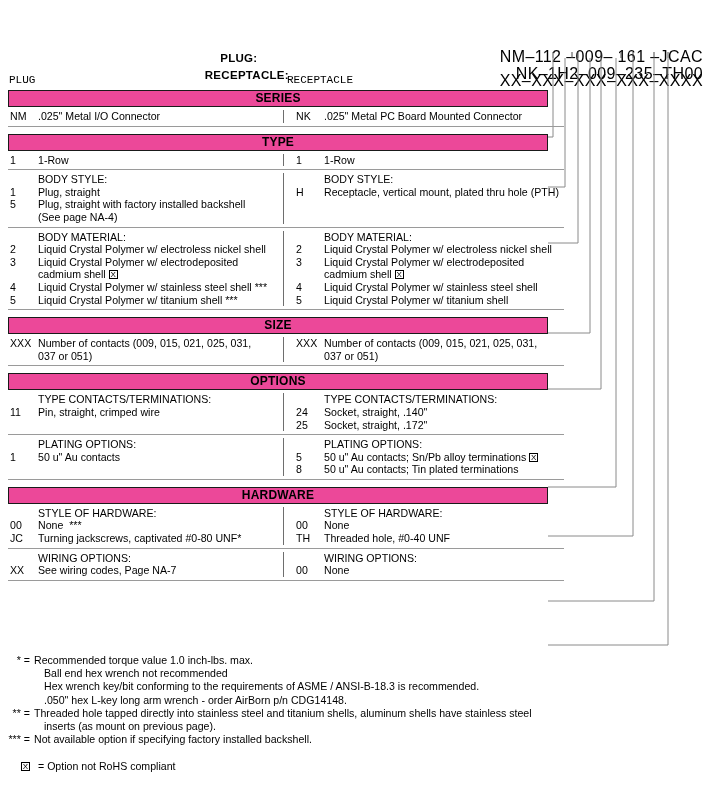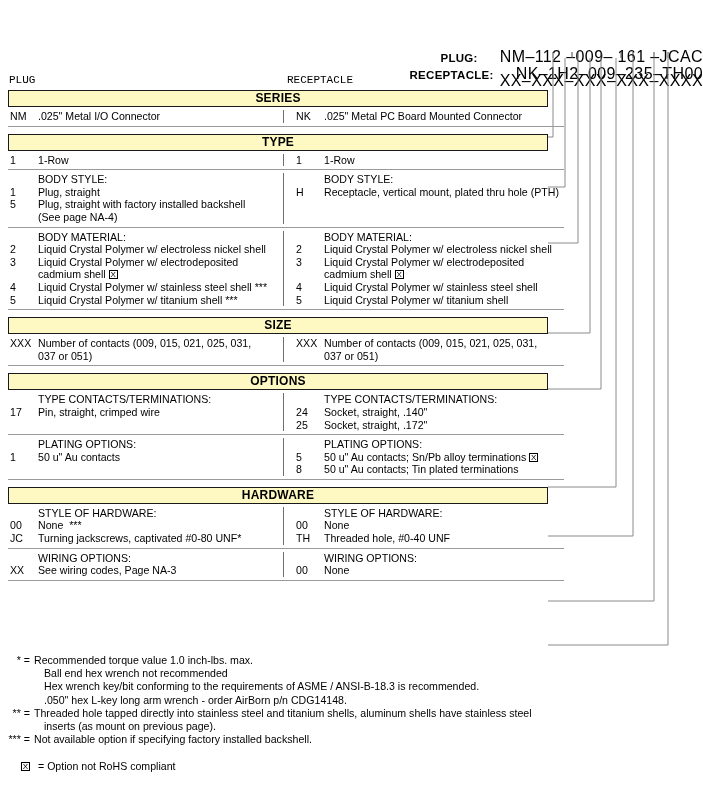--- a/index.html
+++ b/index.html
@@ -22,21 +22,21 @@
     font-size: 11.5px;
   }
   .pn-row {
     display: flex;
     align-items: baseline;
     height: 17px;
     white-space: pre;
   }
   .pn-label {
     width: 540px;
-    text-align: right;
+    text-align: center;
     font-weight: bold;
     letter-spacing: .3px;
     padding-right: 6px;
     margin-top: 46px;
   }
   .pn-value {
     letter-spacing: .4px;
     font-size: 16px;
     margin-left: 16px;
   }
@@ -68,21 +68,21 @@
     width: 703px;
   }
 
   .section { position: relative; }
 
   .sect-title {
     margin: 0 0 0 8px;
     width: 540px;
     height: 17px;
     border: 1.6px solid #1a1a1a;
-    background: #fef9c3;
+    background: #ec4899;
     text-align: center;
     font-weight: bold;
     font-size: 12px;
     line-height: 15px;
     letter-spacing: .2px;
   }
 
   
   .group {
     position: relative;
@@ -268,21 +268,21 @@
           <div class="opt"><span class="code">XXX</span><span class="desc"><span>Number of contacts (009, 015, 021, 025, 031,</span><span class="cont"><span>037 or 051)</span></span></span></div>
         </div>
       </div>
     </div>
     <div class="gap-sm"></div>
     <div class="section">
       <div class="sect-title">OPTIONS</div>
       <div class="group">
         <div class="col plug">
           <div class="heading">TYPE CONTACTS/TERMINATIONS:</div>
-          <div class="opt"><span class="code">17</span><span class="desc"><span>Pin, straight, crimped wire</span></span></div>
+          <div class="opt"><span class="code">11</span><span class="desc"><span>Pin, straight, crimped wire</span></span></div>
         </div>
         <div class="col recept">
           <div class="heading">TYPE CONTACTS/TERMINATIONS:</div>
           <div class="opt"><span class="code">24</span><span class="desc"><span>Socket, straight, .140"</span></span></div>
           <div class="opt"><span class="code">25</span><span class="desc"><span>Socket, straight, .172"</span></span></div>
         </div>
       </div>
       <div class="group">
         <div class="col plug">
           <div class="heading">PLATING OPTIONS:</div>
@@ -306,21 +306,21 @@
         </div>
         <div class="col recept">
           <div class="heading">STYLE OF HARDWARE:</div>
           <div class="opt"><span class="code">00</span><span class="desc"><span>None</span></span></div>
           <div class="opt"><span class="code">TH</span><span class="desc"><span>Threaded hole, #0-40 UNF</span></span></div>
         </div>
       </div>
       <div class="group">
         <div class="col plug">
           <div class="heading">WIRING OPTIONS:</div>
-          <div class="opt"><span class="code">XX</span><span class="desc"><span>See wiring codes, Page NA-3</span></span></div>
+          <div class="opt"><span class="code">XX</span><span class="desc"><span>See wiring codes, Page NA-7</span></span></div>
         </div>
         <div class="col recept">
           <div class="heading">WIRING OPTIONS:</div>
           <div class="opt"><span class="code">00</span><span class="desc"><span>None</span></span></div>
         </div>
       </div>
     </div>
     <div class="gap-sm"></div>
   </div>
 

